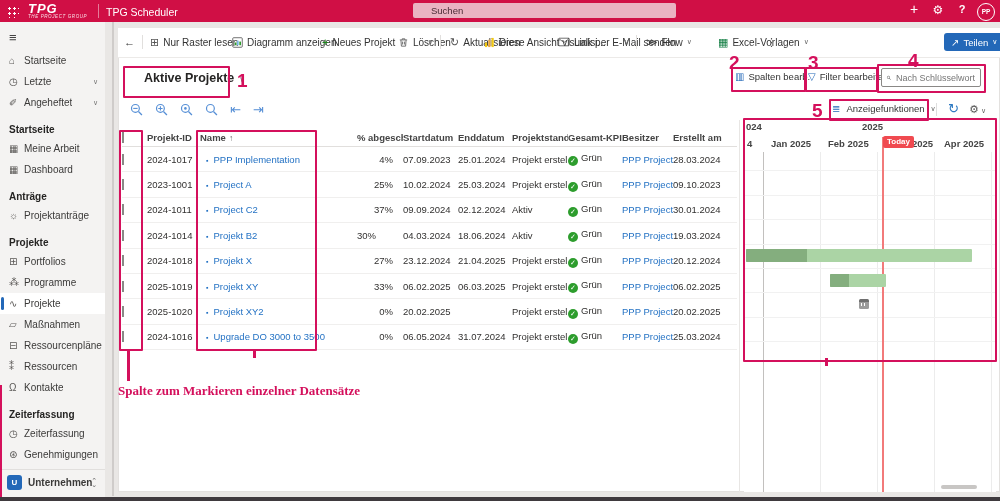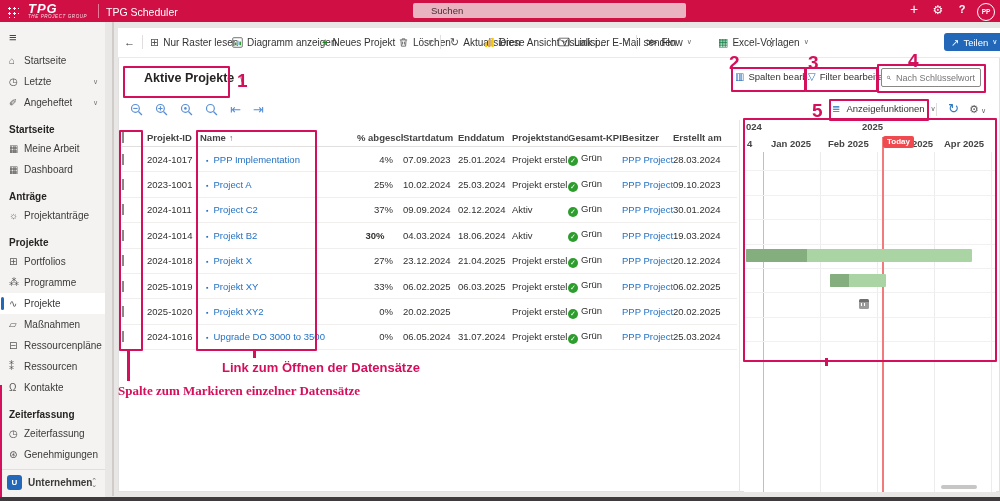--- a/index.html
+++ b/index.html
@@ -9,21 +9,21 @@
   #topbar{position:absolute;left:0;top:0;width:1000px;height:22px;background:#d00f45;color:#fff;}
   #waffle{position:absolute;left:6px;top:5px;width:13px;height:13px;
           background-image:radial-gradient(circle,#fff 1.1px,rgba(0,0,0,0) 1.3px);
           background-size:5px 5px;background-position:1px 1px;}
   #brand{position:absolute;left:28px;top:2px;line-height:1;}
   #brand .tpg{font-style:italic;font-weight:800;font-size:13px;letter-spacing:1px;}
   #brand .tag{font-size:4.5px;letter-spacing:.6px;opacity:.85;font-style:italic;}
   #brand-sep{position:absolute;left:98px;top:4px;width:1px;height:14px;background:rgba(255,255,255,.45);}
   #app-title{position:absolute;left:106px;top:6px;font-size:10.5px;}
   #top-search{position:absolute;left:413px;top:3px;width:240px;height:15px;background:#eab3c2;border:none;border-radius:2px;
-              font-size:9.5px;color:#4a2a35;padding:0 15px 0 18px;font-family:inherit;}
+              font-size:9.5px;color:#4a2a35;padding:0 5px 0 18px;font-family:inherit;}
   #top-search::placeholder{color:#4a2a35;}
   #top-search-icon{position:absolute;left:418px;top:6px;font-size:9px;color:#4a2a35;transform:scaleX(-1);}
   .tb-ico{position:absolute;top:3px;font-size:12px;color:#fff;width:16px;text-align:center;}
   #avatar{position:absolute;left:977px;top:2.5px;width:16px;height:16px;border:1.4px solid #fff;border-radius:50%;
           font-size:6.5px;font-weight:700;display:flex;align-items:center;justify-content:center;}
   
   #sidebar{position:absolute;left:0;top:22px;width:105px;height:479px;background:#f4f3f2;font-size:10px;color:#3b3a39;}
   #side-scroll{position:absolute;left:112px;top:22px;width:2px;height:474px;background:#cfccca;}
   #hamburger{position:absolute;left:9px;top:8px;font-size:13px;color:#444;}
   #side-list{position:absolute;left:0;top:28px;width:105px;}
@@ -406,21 +406,21 @@
           <span class="tc" style="width: 54px;">02.12.2024</span>
           <span class="tc" style="width: 56px;">Aktiv</span>
           <span class="tc" style="width: 54px;"><span class="kpi-dot">✓</span><span>Grün</span></span>
           <span class="tc" style="width: 51px;"><span class="lnk">PPP Project Ma</span></span>
           <span class="tc" style="width: 64px;">30.01.2024</span>
         </div>
         <div class="trow">
           <span class="tc" style="width: 25px;"><span class="cb"></span></span>
           <span class="tc" style="width: 53px;">2024-1014</span>
           <span class="tc" style="width: 157px;"><span class="blt">▪</span><span class="lnk">Projekt B2</span></span>
-          <span class="tc" style="width: 46px; text-align: center; padding-right: 10px; font-weight: bold;">30%</span>
+          <span class="tc" style="width: 46px; text-align: left; padding-right: 10px;">30%</span>
           <span class="tc" style="width: 55px;">04.03.2024</span>
           <span class="tc" style="width: 54px;">18.06.2024</span>
           <span class="tc" style="width: 56px;">Aktiv</span>
           <span class="tc" style="width: 54px;"><span class="kpi-dot">✓</span><span>Grün</span></span>
           <span class="tc" style="width: 51px;"><span class="lnk">PPP Project Ma</span></span>
           <span class="tc" style="width: 64px;">19.03.2024</span>
         </div>
         <div class="trow">
           <span class="tc" style="width: 25px;"><span class="cb"></span></span>
           <span class="tc" style="width: 53px;">2024-1018</span>
@@ -518,21 +518,20 @@
   <div class="ann-num" style="left:908px;top:51px;">4</div>
   <div class="ann-box" style="left:877px;top:64px;width:105px;height:25px;"></div>
 
   <div class="ann-num" style="left:812px;top:101px;">5</div>
   <div class="ann-box" style="left:829px;top:99px;width:96px;height:18px;"></div>
 
   <div class="ann-box" style="left:119px;top:130px;width:20px;height:217px;"></div>
   <div class="ann-box" style="left:196px;top:130px;width:117px;height:217px;"></div>
   <div class="ann-tick" style="left:127px;top:349px;height:32px;"></div>
   <div class="ann-tick" style="left:253px;top:349px;height:9px;"></div>
-  <div class="ann-lbl" style="left:222px;top:360px;">Link zum Öffnen der Datensätze</div>
   <div class="ann-lbl" style="left:118px;top:383px;font-family:Liberation Serif, serif;">Spalte zum Markieren einzelner Datensätze</div>
 
   <div class="ann-box" style="left:743px;top:118px;width:250px;height:240px;"></div>
   <div class="ann-tick" style="left:825px;top:358px;height:8px;"></div>
 
   <div id="left-edge-line"></div>
   <div id="bottom-strip"></div>
 </div>
 
 </body></html>

